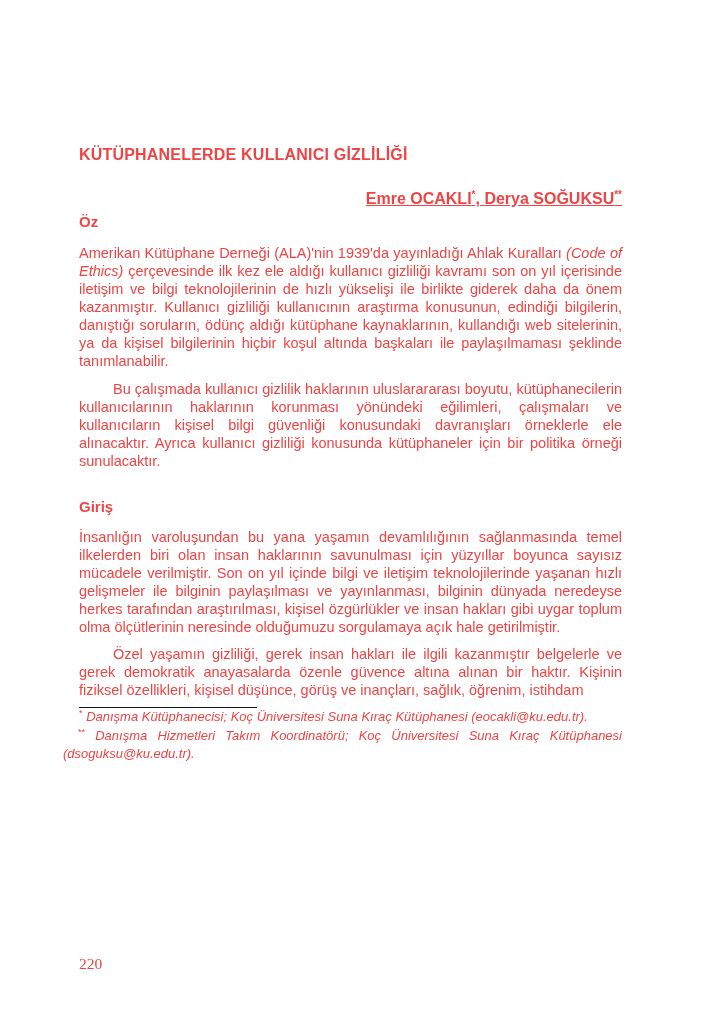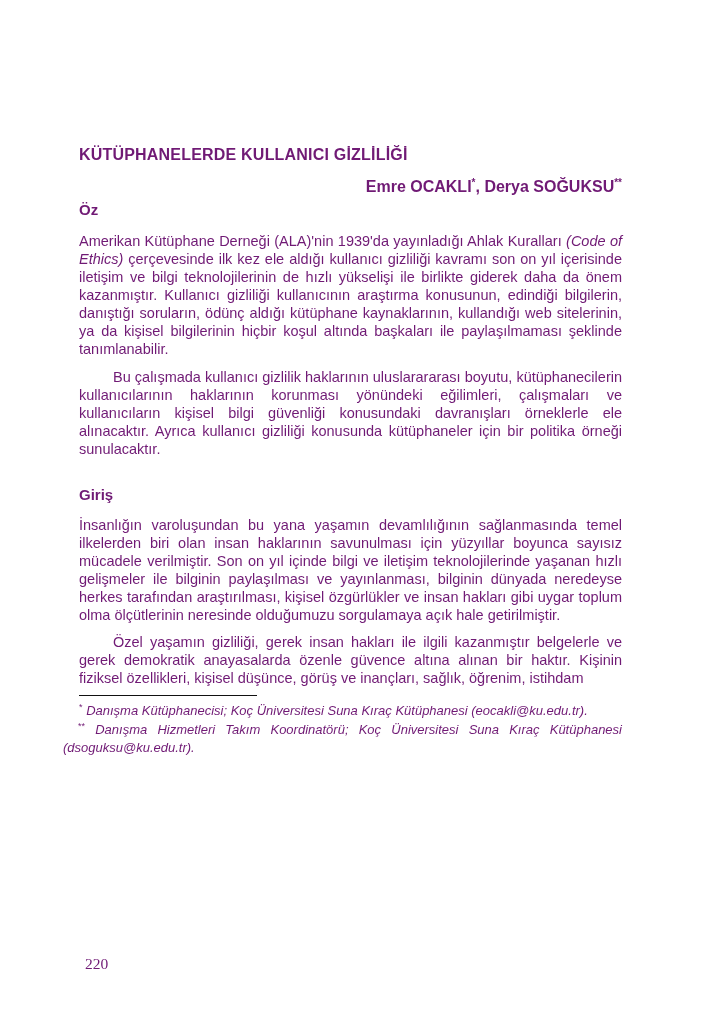--- a/index.html
+++ b/index.html
@@ -3,42 +3,43 @@
 <meta charset="utf-8">
 <style>
   * { margin: 0; padding: 0; box-sizing: border-box; }
   html, body { background: #e8e8e8; }
   .page {
     position: relative;
     width: 724px;
     height: 1024px;
     margin: 0 auto;
     background: #ffffff;
-    color: #701a75;
+    color: #ef4444;
     font-family: "Liberation Sans", sans-serif;
     overflow: hidden;
   }
   .content {
     position: absolute;
     top: 145px;
     left: 79px;
     width: 543px;
   }
   .title {
     font-size: 16px;
     font-weight: bold;
     letter-spacing: 0.2px;
     line-height: 20px;
   }
   .authors {
-    margin-top: 12px;
+    margin-top: 24px;
     font-size: 16px;
     font-weight: bold;
     text-align: right;
     line-height: 20px;
+    text-decoration: underline;
   }
   .authors sup {
     font-size: 10px;
     vertical-align: super;
     line-height: 0;
   }
   .section-heading {
     font-size: 15px;
     font-weight: bold;
     line-height: 25px;
@@ -53,41 +54,40 @@
   p.body-par.tight { margin-top: 9px; }
   p.body-par.indent { text-indent: 34px; }
   .italic { font-style: italic; }
   .footnote-rule {
     margin-top: 8px;
     width: 178px;
     border: 0;
     border-top: 1.4px solid #111111;
   }
   .footnotes {
-    margin-top: 6px;
     font-size: 13px;
     font-style: italic;
     line-height: 18.5px;
   }
   .footnotes sup {
     font-size: 9px;
     font-style: normal;
     vertical-align: super;
     line-height: 0;
   }
   .footnote { text-align: justify; }
   .footnote.hanging {
     margin-left: -16px;
     width: calc(100% + 16px);
     text-indent: 15px;
   }
   .page-number {
     position: absolute;
     top: 955px;
-    left: 85px;
+    left: 79px;
     font-family: "Liberation Serif", serif;
     font-size: 15.5px;
   }
 </style>
 </head>
 <body>
 
 <div class="page">
   <div class="content">
 

